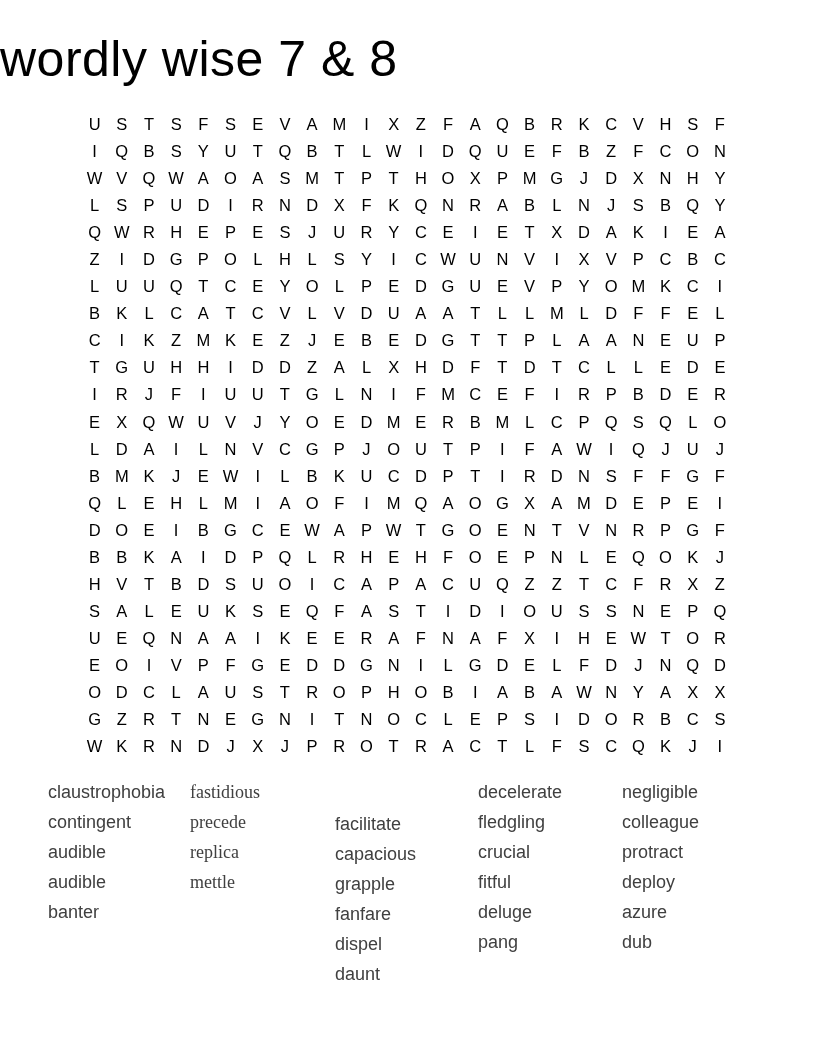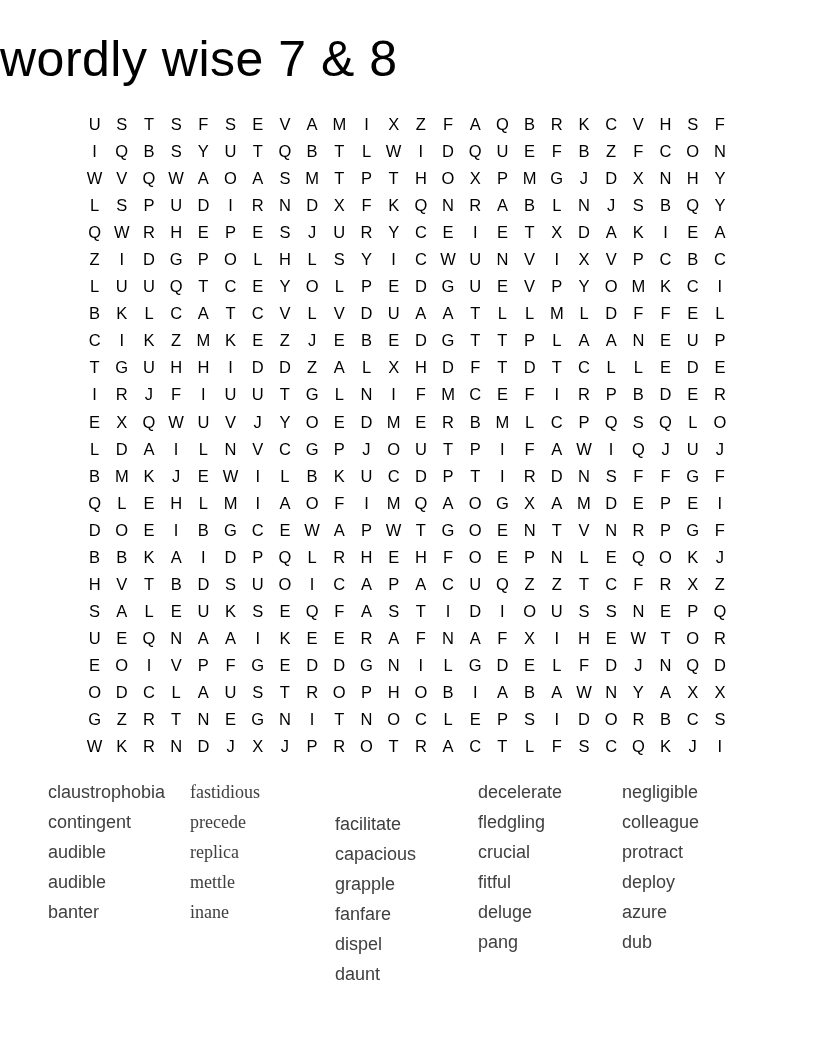--- a/index.html
+++ b/index.html
@@ -652,21 +652,20 @@
         <div class="word">contingent</div>
         <div class="word">audible</div>
         <div class="word">audible</div>
         <div class="word">banter</div>
       </div>
       <div class="word-col">
         <div class="word">fastidious</div>
         <div class="word">precede</div>
         <div class="word">replica</div>
         <div class="word">mettle</div>
-        <div class="word">inane</div>
       </div>
       <div class="word-col">
         <div class="word">facilitate</div>
         <div class="word">capacious</div>
         <div class="word">grapple</div>
         <div class="word">fanfare</div>
         <div class="word">dispel</div>
         <div class="word">daunt</div>
       </div>
       <div class="word-col">

